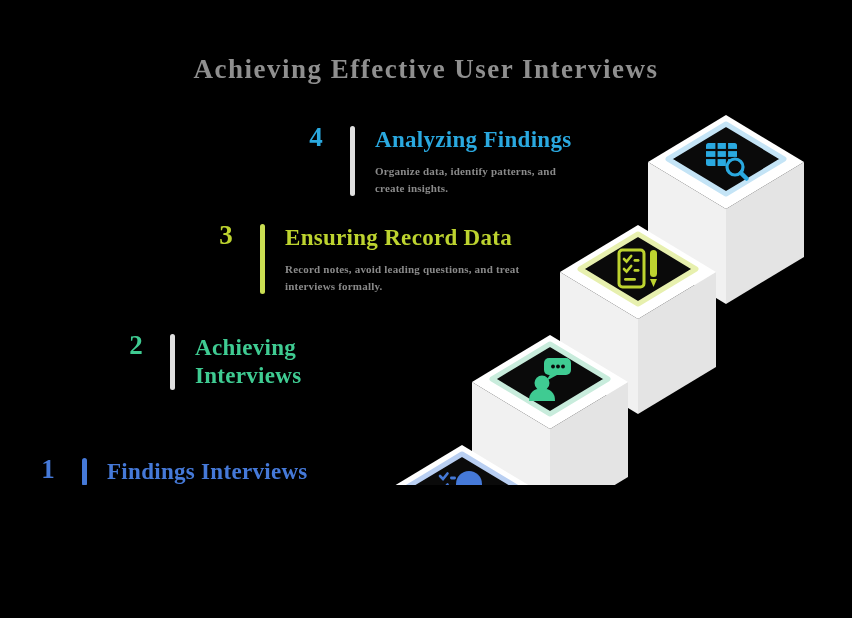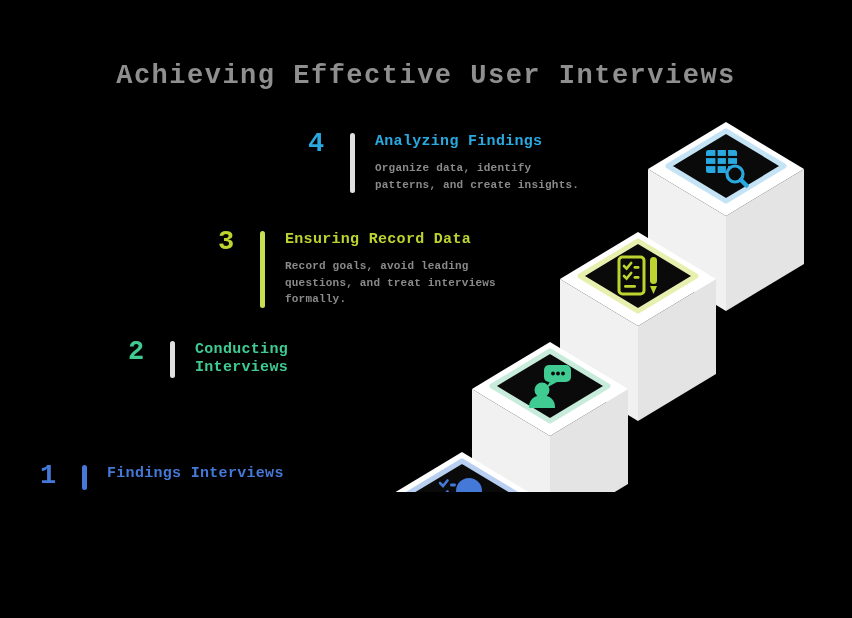--- a/index.html
+++ b/index.html
@@ -1,36 +1,35 @@
 <!DOCTYPE html>
 <html><head>
 <meta charset="utf-8">
 <style>
   html,body{margin:0;padding:0;background:#000;}
   .canvas{
     position:relative;width:852px;height:485px;background:#000;overflow:hidden;
-    font-family:Liberation Mono, monospace;
-    margin-top:7px;
+    font-family:Liberation Serif, serif;
   }
   .main-title{
     position:absolute;top:54px;left:0;right:0;text-align:center;
     font-size:27px;font-weight:bold;letter-spacing:1.5px;
   }
   .staircase{position:absolute;inset:0;z-index:0;pointer-events:none;}
   .step-block{position:absolute;display:flex;align-items:flex-start;z-index:1;}
   .step-number{
     font-weight:bold;font-size:27px;line-height:1;width:40px;text-align:center;
     margin-top:-2px;color:var(--accent);
   }
   .step-bar{
     width:5px;border-radius:3px;align-self:stretch;margin:0 20px 0 14px;
     background:var(--bar);
   }
   .step-title{
-    font-weight:bold;font-size:15px;line-height:1.22;letter-spacing:.3px;
+    font-weight:bold;font-size:23px;line-height:1.22;letter-spacing:.3px;
     color:var(--accent);
   }
   .step-desc{
     font-weight:bold;font-size:11px;line-height:1.5;letter-spacing:.2px;
     margin-top:9px;color:var(--muted);
   }
   .step-1{left:28px;top:458px;}  .step-1 .step-text{width:224px;}
   .step-2{left:116px;top:334px;} .step-2 .step-text{width:212px;}
   .step-2 .step-title{max-width:140px;}
   .step-3{left:206px;top:224px;} .step-3 .step-text{width:236px;}
@@ -117,29 +116,29 @@
       <div class="step-title">Analyzing Findings</div>
       <div class="step-desc">Organize data, identify patterns, and create insights.</div>
     </div>
   </div>
 
   <div class="step-block step-3" style="--accent: #bdd32f; --bar: #cade52; --muted: #8a8a8a;">
     <div class="step-number">3</div>
     <div class="step-bar"></div>
     <div class="step-text">
       <div class="step-title">Ensuring Record Data</div>
-      <div class="step-desc">Record goals, avoid leading questions, and treat interviews formally.</div>
+      <div class="step-desc">Record notes, avoid leading questions, and treat interviews formally.</div>
     </div>
   </div>
 
   <div class="step-block step-2" style="--accent: #3fcb92; --bar: #e0e0e0; --muted: #8a8a8a;">
     <div class="step-number">2</div>
     <div class="step-bar"></div>
     <div class="step-text">
-      <div class="step-title">Conducting Interviews</div>
+      <div class="step-title">Achieving Interviews</div>
     </div>
   </div>
 
   <div class="step-block step-1" style="--accent: #4579d8; --bar: #4579d8; --muted: #8a8a8a;">
     <div class="step-number">1</div>
     <div class="step-bar"></div>
     <div class="step-text">
       <div class="step-title">Findings Interviews</div>
     </div>
   </div>

